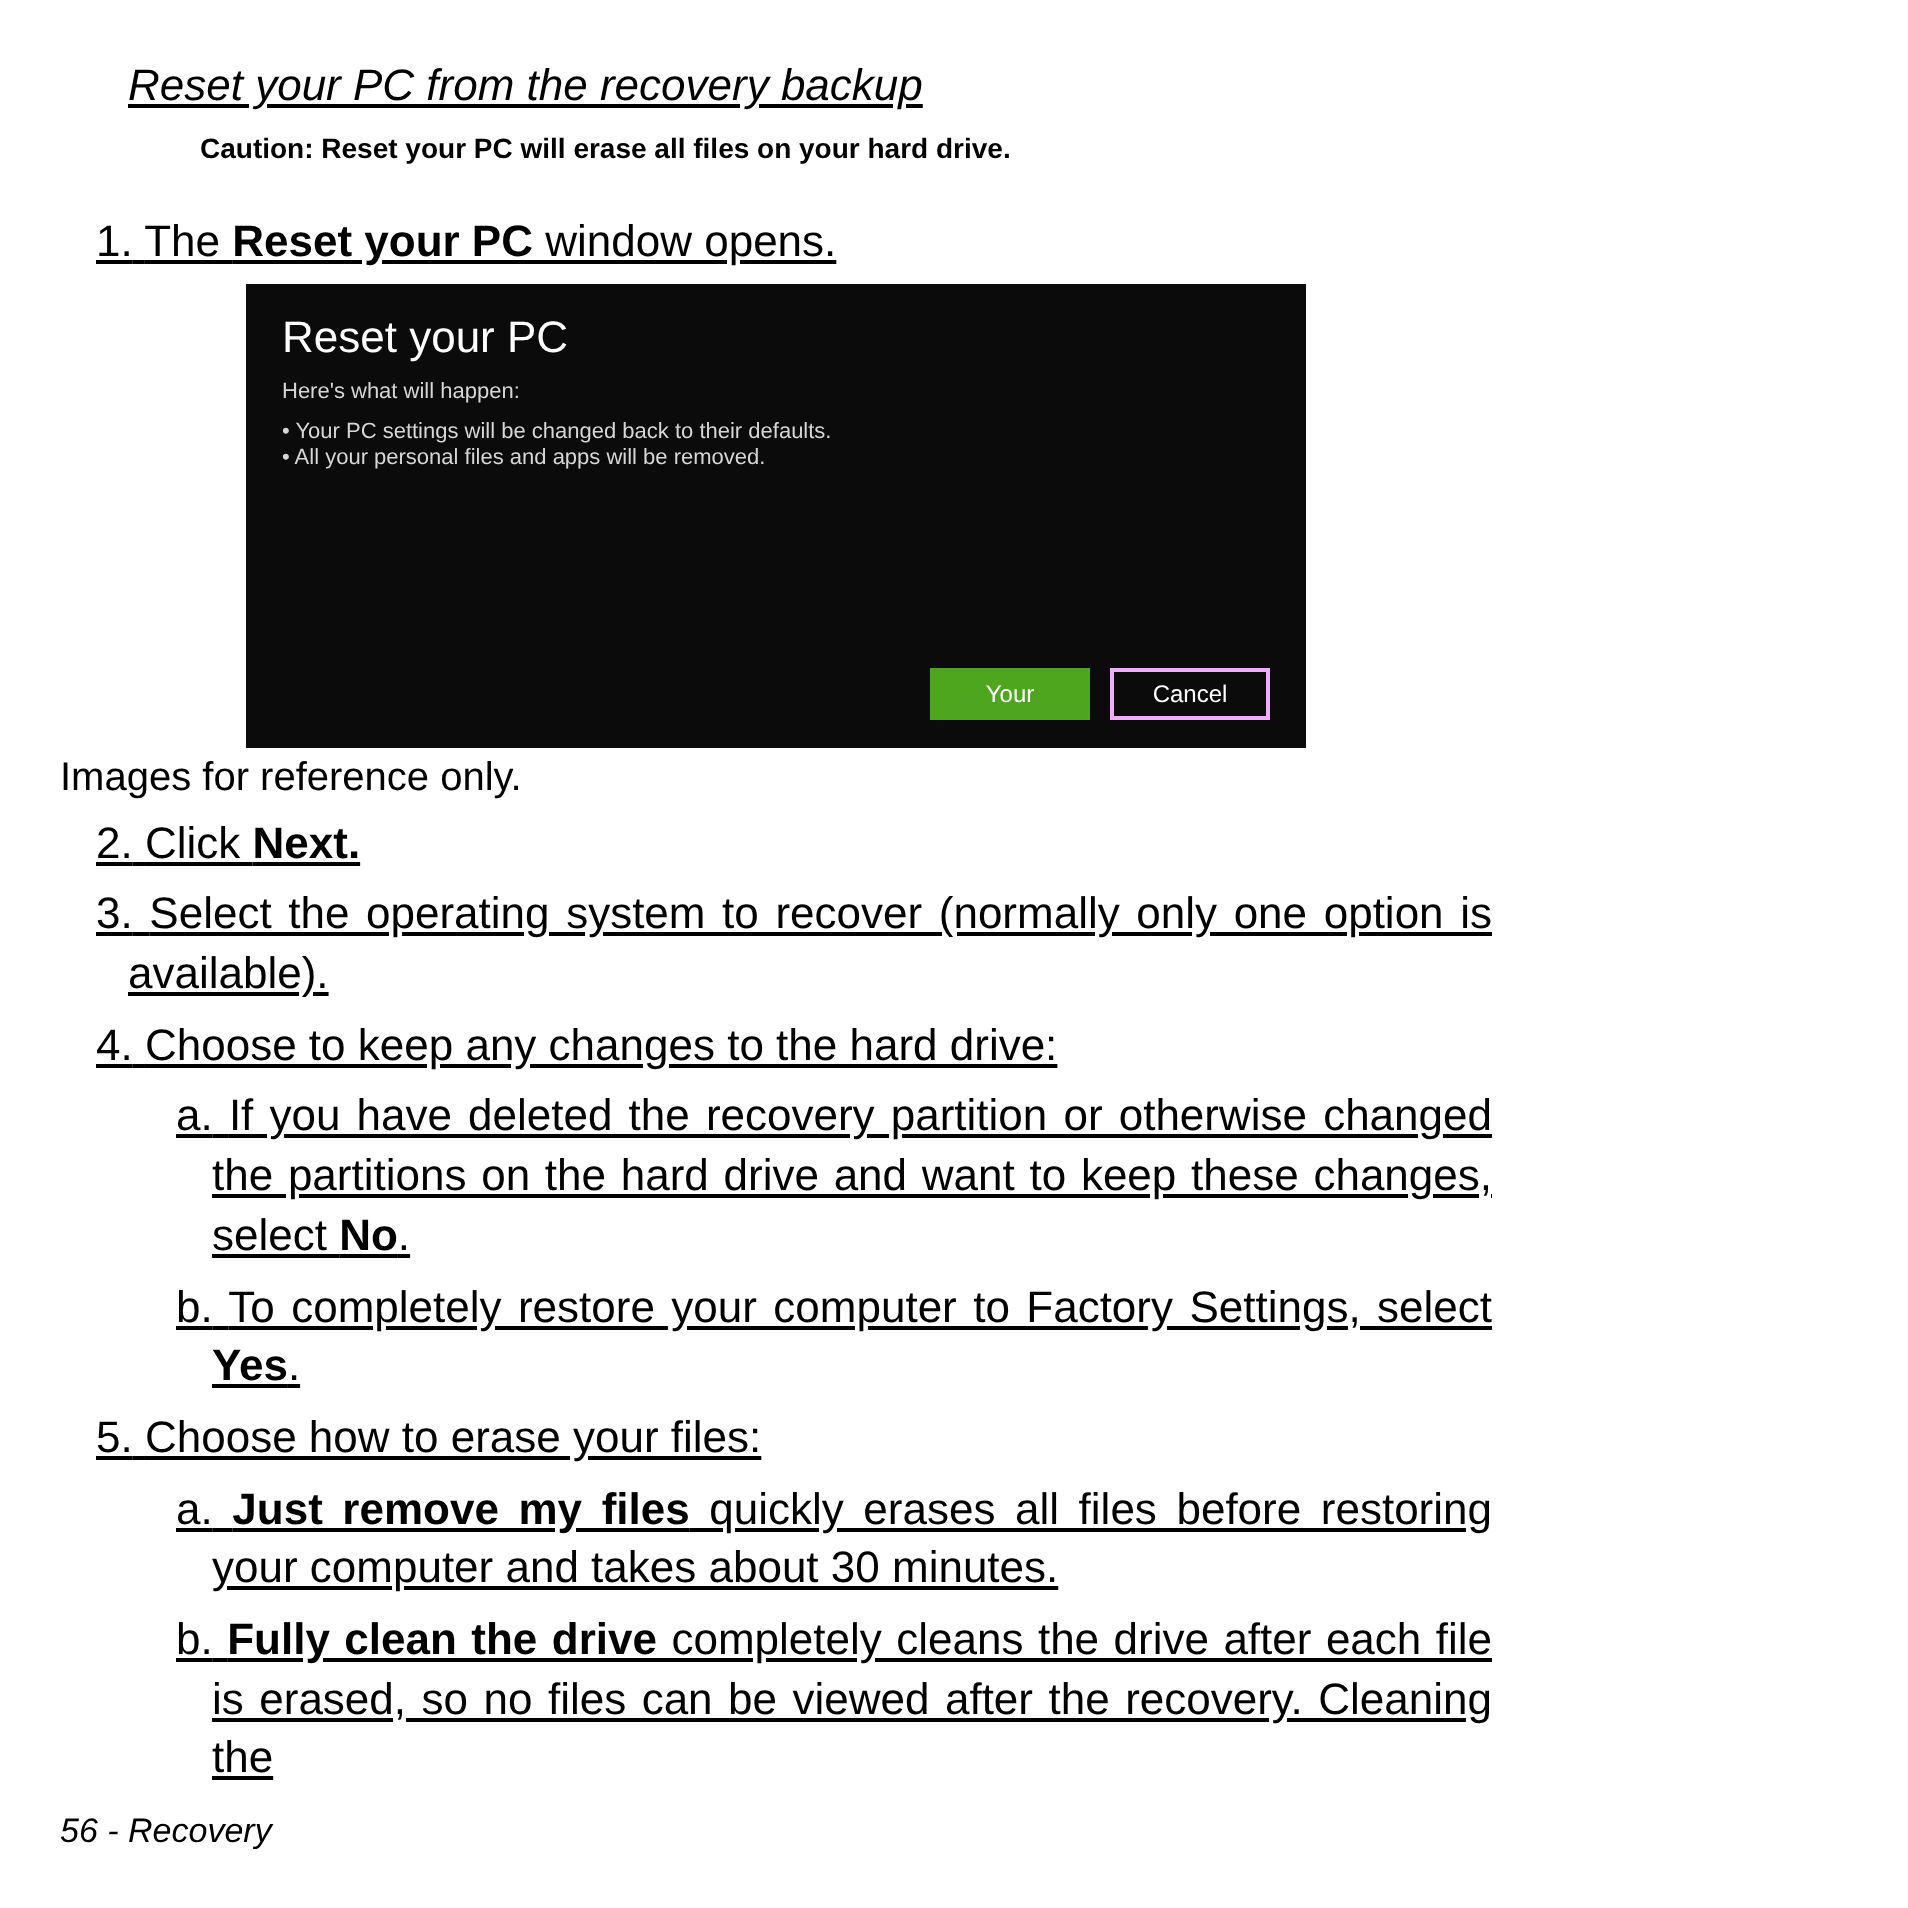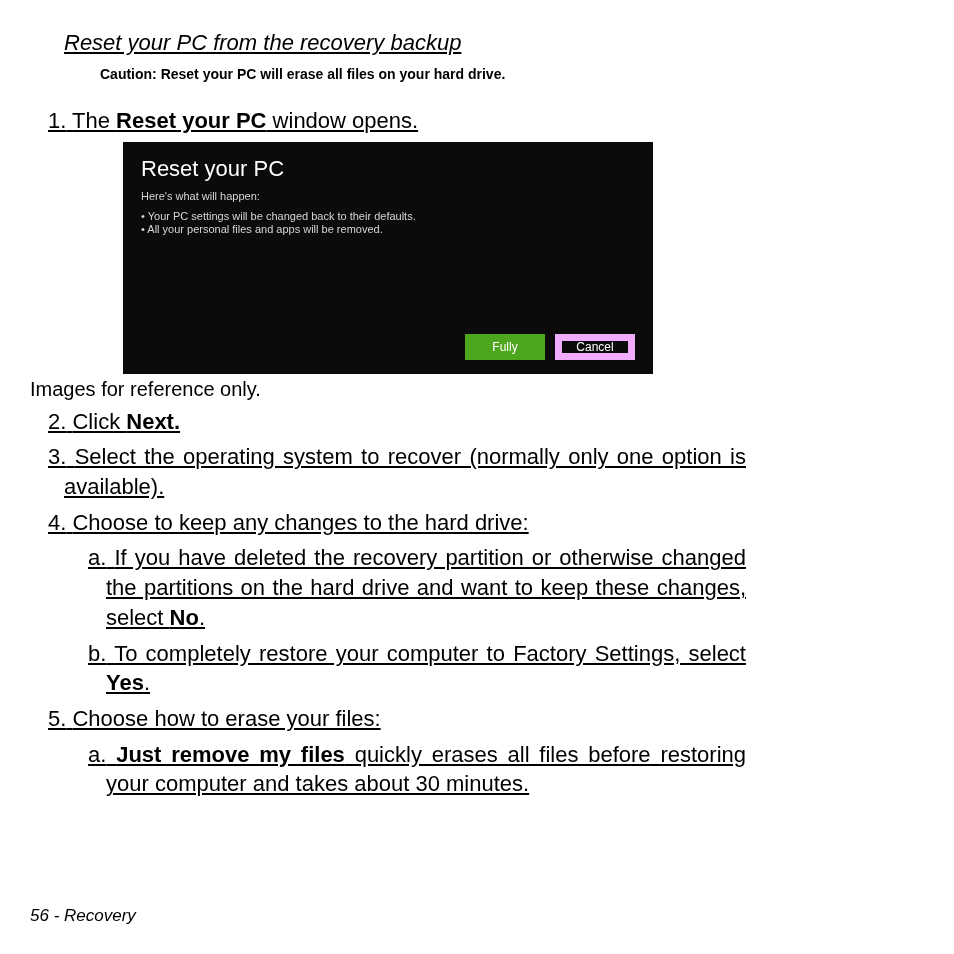--- a/index.html
+++ b/index.html
@@ -88,21 +88,21 @@
     justify-content: center;
     box-sizing: border-box;
   }
   .btn-next {
     background: #4ea51e;
     border: 1px solid #4ea51e;
     color: #fff;
   }
   .btn-cancel {
     background: transparent;
-    border: 7px solid #f0abfc;
+    border: 2px solid #f0abfc;
     color: #fff;
   }
   .ref-note {
     font-size: 20px;
     margin: 4px 0 2px 0;
   }
   .footer {
     position: absolute;
     left: 30px;
     bottom: 28px;
@@ -124,21 +124,21 @@
     <span>The </span><span class="bold">Reset your PC</span><span> window opens.</span>
   </div>
 
   <div class="shot-wrap">
     <div class="shot">
       <div class="shot-title">Reset your PC</div>
       <div class="shot-sub">Here's what will happen:</div>
       <div class="shot-bullet">• Your PC settings will be changed back to their defaults.</div>
       <div class="shot-bullet">• All your personal files and apps will be removed.</div>
       <div class="shot-buttons">
-        <div class="btn btn-next">Fully</div>
+        <div class="btn btn-next">Your</div>
         <div class="btn btn-cancel">Cancel</div>
       </div>
     </div>
   </div>
 
   <div class="ref-note">Images for reference only.</div>
 
   <div class="step indent1">
     <span>2.</span>
     <span>Click </span><span class="bold">Next.</span>
@@ -167,16 +167,20 @@
   <div class="step indent1">
     <span>5.</span>
     <span>Choose how to erase your files:</span>
   </div>
 
   <div class="step indent2">
     <span>a.</span>
     <span class="bold">Just remove my files</span><span> quickly erases all files before restoring your computer and takes about 30 minutes.</span>
   </div>
 
+  <div class="step indent2">
+    <span>b.</span>
+    <span class="bold">Fully clean the drive</span><span> completely cleans the drive after each file is erased, so no files can be viewed after the recovery. Cleaning the</span>
+  </div>
 
   <div class="footer">56 - Recovery</div>
 
 </div>
 
 </body></html>

